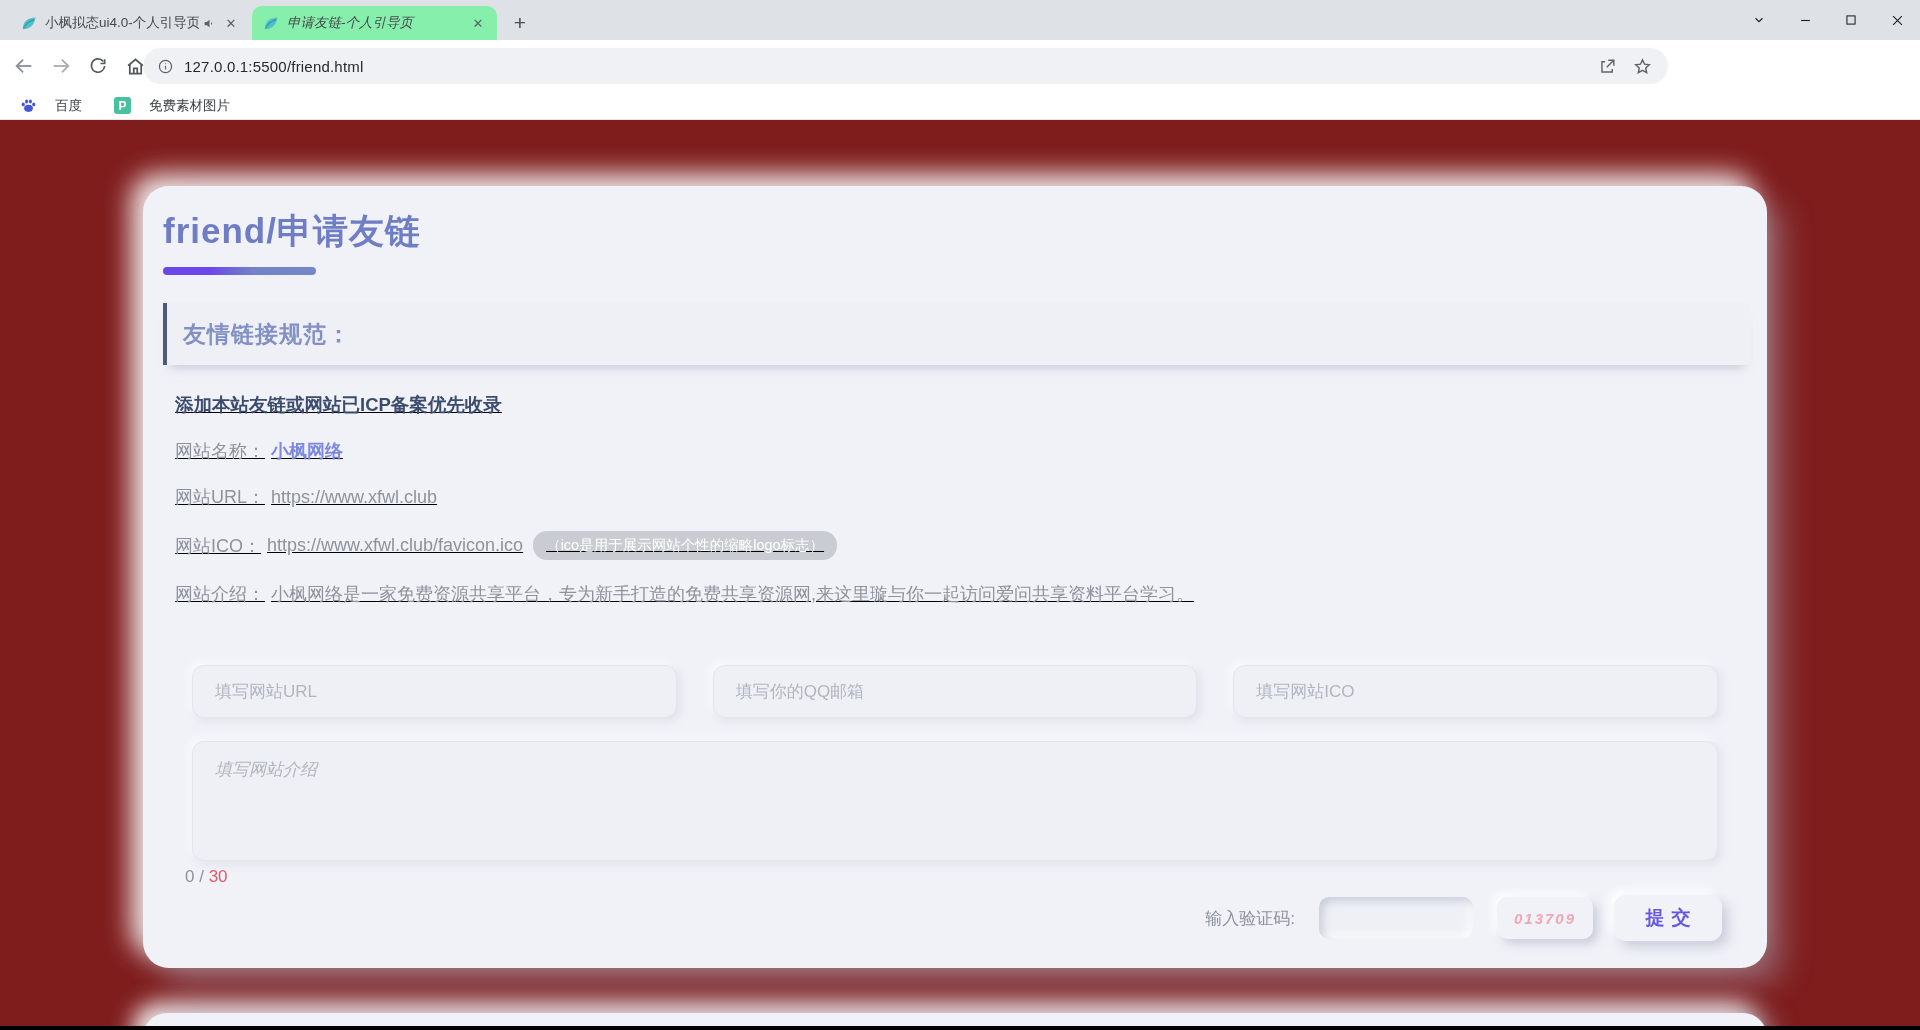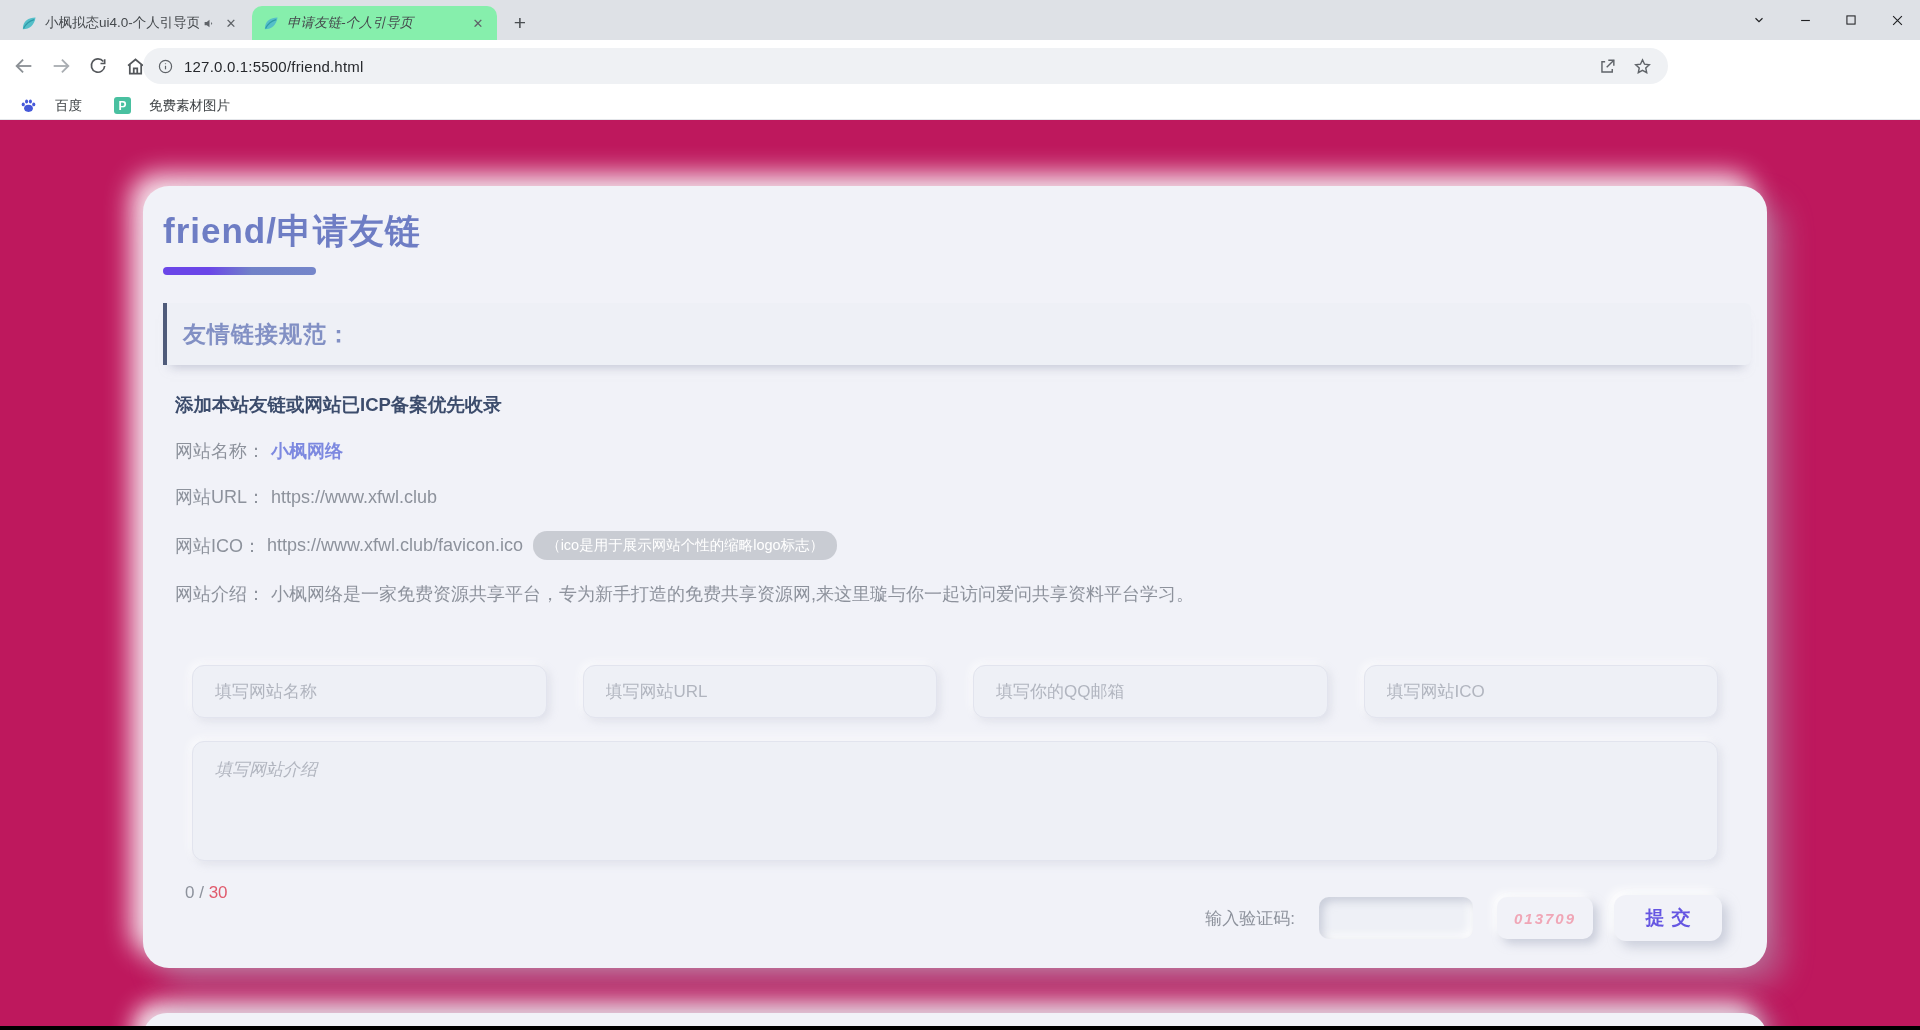--- a/index.html
+++ b/index.html
@@ -27,54 +27,54 @@
   .omni-actions { display:flex; align-items:center; gap:16px; margin-right:6px; }
   .ext-area { position:absolute; right:14px; top:40px; height:52px; display:flex; align-items:center; gap:15px; }
   .ext-icon { width:26px; height:26px; display:flex; align-items:center; justify-content:center; }
   .avatar-circle { width:27px; height:27px; border-radius:50%; overflow:hidden; }
 
   .bookmarksbar { position:absolute; top:92px; left:0; width:1920px; height:28px; background:#ffffff; display:flex; align-items:center; border-bottom:1px solid #e4e6ea; }
   .bookmark { display:flex; align-items:center; gap:18px; margin-left:20px; font-size:13.5px; color:#3c4043; }
   .bm-pic { width:17px; height:17px; border-radius:3px; background:#49c0a0; color:#fff; font-size:12px; font-weight:bold; display:flex; align-items:center; justify-content:center; }
 
   
-  .viewport { position:absolute; top:120px; left:0; width:1920px; height:906px; background:#be185d; overflow:hidden; }
+  .viewport { position:absolute; top:120px; left:0; width:1920px; height:906px; background:#7f1d1d; overflow:hidden; }
 
   .main-card { position:absolute; left:143px; top:66px; width:1624px; height:782px; background:#f1f2f8; border-radius:26px;
     box-shadow: 16px 16px 30px rgba(171,176,195,.45), -12px -12px 26px rgba(255,255,255,.9); }
 
   .page-title { margin:22px 0 0 20px; font-size:35px; font-weight:bold; color:#6e7dc4; letter-spacing:1px; }
   .title-underline { margin:12px 0 0 20px; width:153px; height:8px; border-radius:4px;
     background:linear-gradient(90deg,#6b46e8 0%,#6b46e8 30%,#7182c8 58%,#7586ca 100%); }
 
   .section-box { margin:28px 16px 0 20px; height:62px; background:#eef0f6; border-left:4px solid #4f5b7a; border-radius:0 6px 6px 0;
     display:flex; align-items:center; padding-left:16px; box-shadow:0 9px 10px -7px rgba(156,161,182,.55); }
   .section-title { font-size:23px; font-weight:bold; color:#8290c4; letter-spacing:1px; }
 
-  .info-block { margin:27px 0 0 32px; display:flex; flex-direction:column; gap:22px; }
+  .info-block { margin:27px 0 0 32px; display:flex; flex-direction:column; gap:22px;text-decoration:underline; }
   .info-line { font-size:18px; color:#8d929c; display:flex; align-items:center; }
   .info-notice { font-size:18.5px; font-weight:bold; color:#3c4c6c; }
   .info-label { color:#8d929c; margin-right:6px; }
   .info-value { color:#8d929c; }
   .info-value.site-name { color:#7d89e0; font-weight:bold; }
   .ico-badge { margin-left:10px; background:rgba(175,178,186,.6); color:#ffffff; font-size:14.5px; padding:5px 13px; border-radius:14px; }
 
   .inputs-row { margin:59px 49px 0 49px; display:flex; gap:36px; }
   .neo-input { flex:1; height:53px; background:#eef0f6; border:1px solid #e2e4ee; border-radius:12px; padding:0 22px;
     font-size:17px; color:#5a5e68; font-family:"Liberation Sans","DejaVu Sans",sans-serif;
     box-shadow:3px 3px 8px rgba(176,180,198,.28), -3px -3px 8px rgba(255,255,255,.75); outline:none; }
   .neo-input::placeholder, .neo-textarea::placeholder { color:#b1b5bf; }
 
   .neo-textarea { display:block; margin:23px 49px 0 49px; width:1526px; height:120px; background:#eef0f6; border:1px solid #e2e4ee;
     border-radius:12px; padding:16px 22px; font-size:17px; color:#5a5e68; resize:none; outline:none;
     font-family:"Liberation Sans","DejaVu Sans",sans-serif;
     box-shadow:3px 3px 8px rgba(176,180,198,.28), -3px -3px 8px rgba(255,255,255,.75);font-style:italic; }
 
   .bottom-area { position:relative; height:127px; }
-  .char-counter { position:absolute; left:42px; top:22px; font-size:17px; color:#8d929c; }
+  .char-counter { position:absolute; left:42px; top:6px; font-size:17px; color:#8d929c; }
   .char-counter .count-max { color:#e05a6c; }
 
   .captcha-row { position:absolute; right:45px; top:34px; display:flex; align-items:center; }
   .captcha-label { font-size:17px; color:#8d929c; margin-right:24px; }
   .captcha-input { width:154px; height:42px; background:#eef0f6; border:none; border-radius:10px; outline:none;
     box-shadow:inset 4px 4px 8px rgba(172,176,194,.55), inset -4px -4px 8px rgba(255,255,255,.9);
     font-size:16px; color:#5a5e68; padding:0 14px; margin-right:24px; font-family:"Liberation Sans","DejaVu Sans",sans-serif; }
   .captcha-code { width:96px; height:42px; border-radius:10px; background:#f1f2f8; display:flex; align-items:center; justify-content:center;
     box-shadow:5px 5px 10px rgba(172,176,194,.55), -4px -4px 9px rgba(255,255,255,.95);
     font-size:15px; font-weight:bold; font-style:italic; letter-spacing:2px; color:#f0a6b6; margin-right:21px; }
@@ -292,21 +292,20 @@
         <span class="info-value">https://www.xfwl.club/favicon.ico</span>
         <span class="ico-badge">（ico是用于展示网站个性的缩略logo标志）</span>
       </div>
       <div class="info-line">
         <span class="info-label">网站介绍：</span>
         <span class="info-value">小枫网络是一家免费资源共享平台，专为新手打造的免费共享资源网,来这里璇与你一起访问爱问共享资料平台学习。</span>
       </div>
     </div>
 
     <div class="inputs-row">
-      <input class="neo-input" type="text" placeholder="填写网站名称" style="">
       <input class="neo-input" type="text" placeholder="填写网站URL" style="">
       <input class="neo-input" type="text" placeholder="填写你的QQ邮箱" style="">
       <input class="neo-input" type="text" placeholder="填写网站ICO" style="">
     </div>
 
     <textarea class="neo-textarea" placeholder="填写网站介绍" style=""></textarea>
 
     <div class="bottom-area">
       <div class="char-counter">
         <span class="count-current">0</span><span class="count-sep"> / </span><span class="count-max">30</span>

